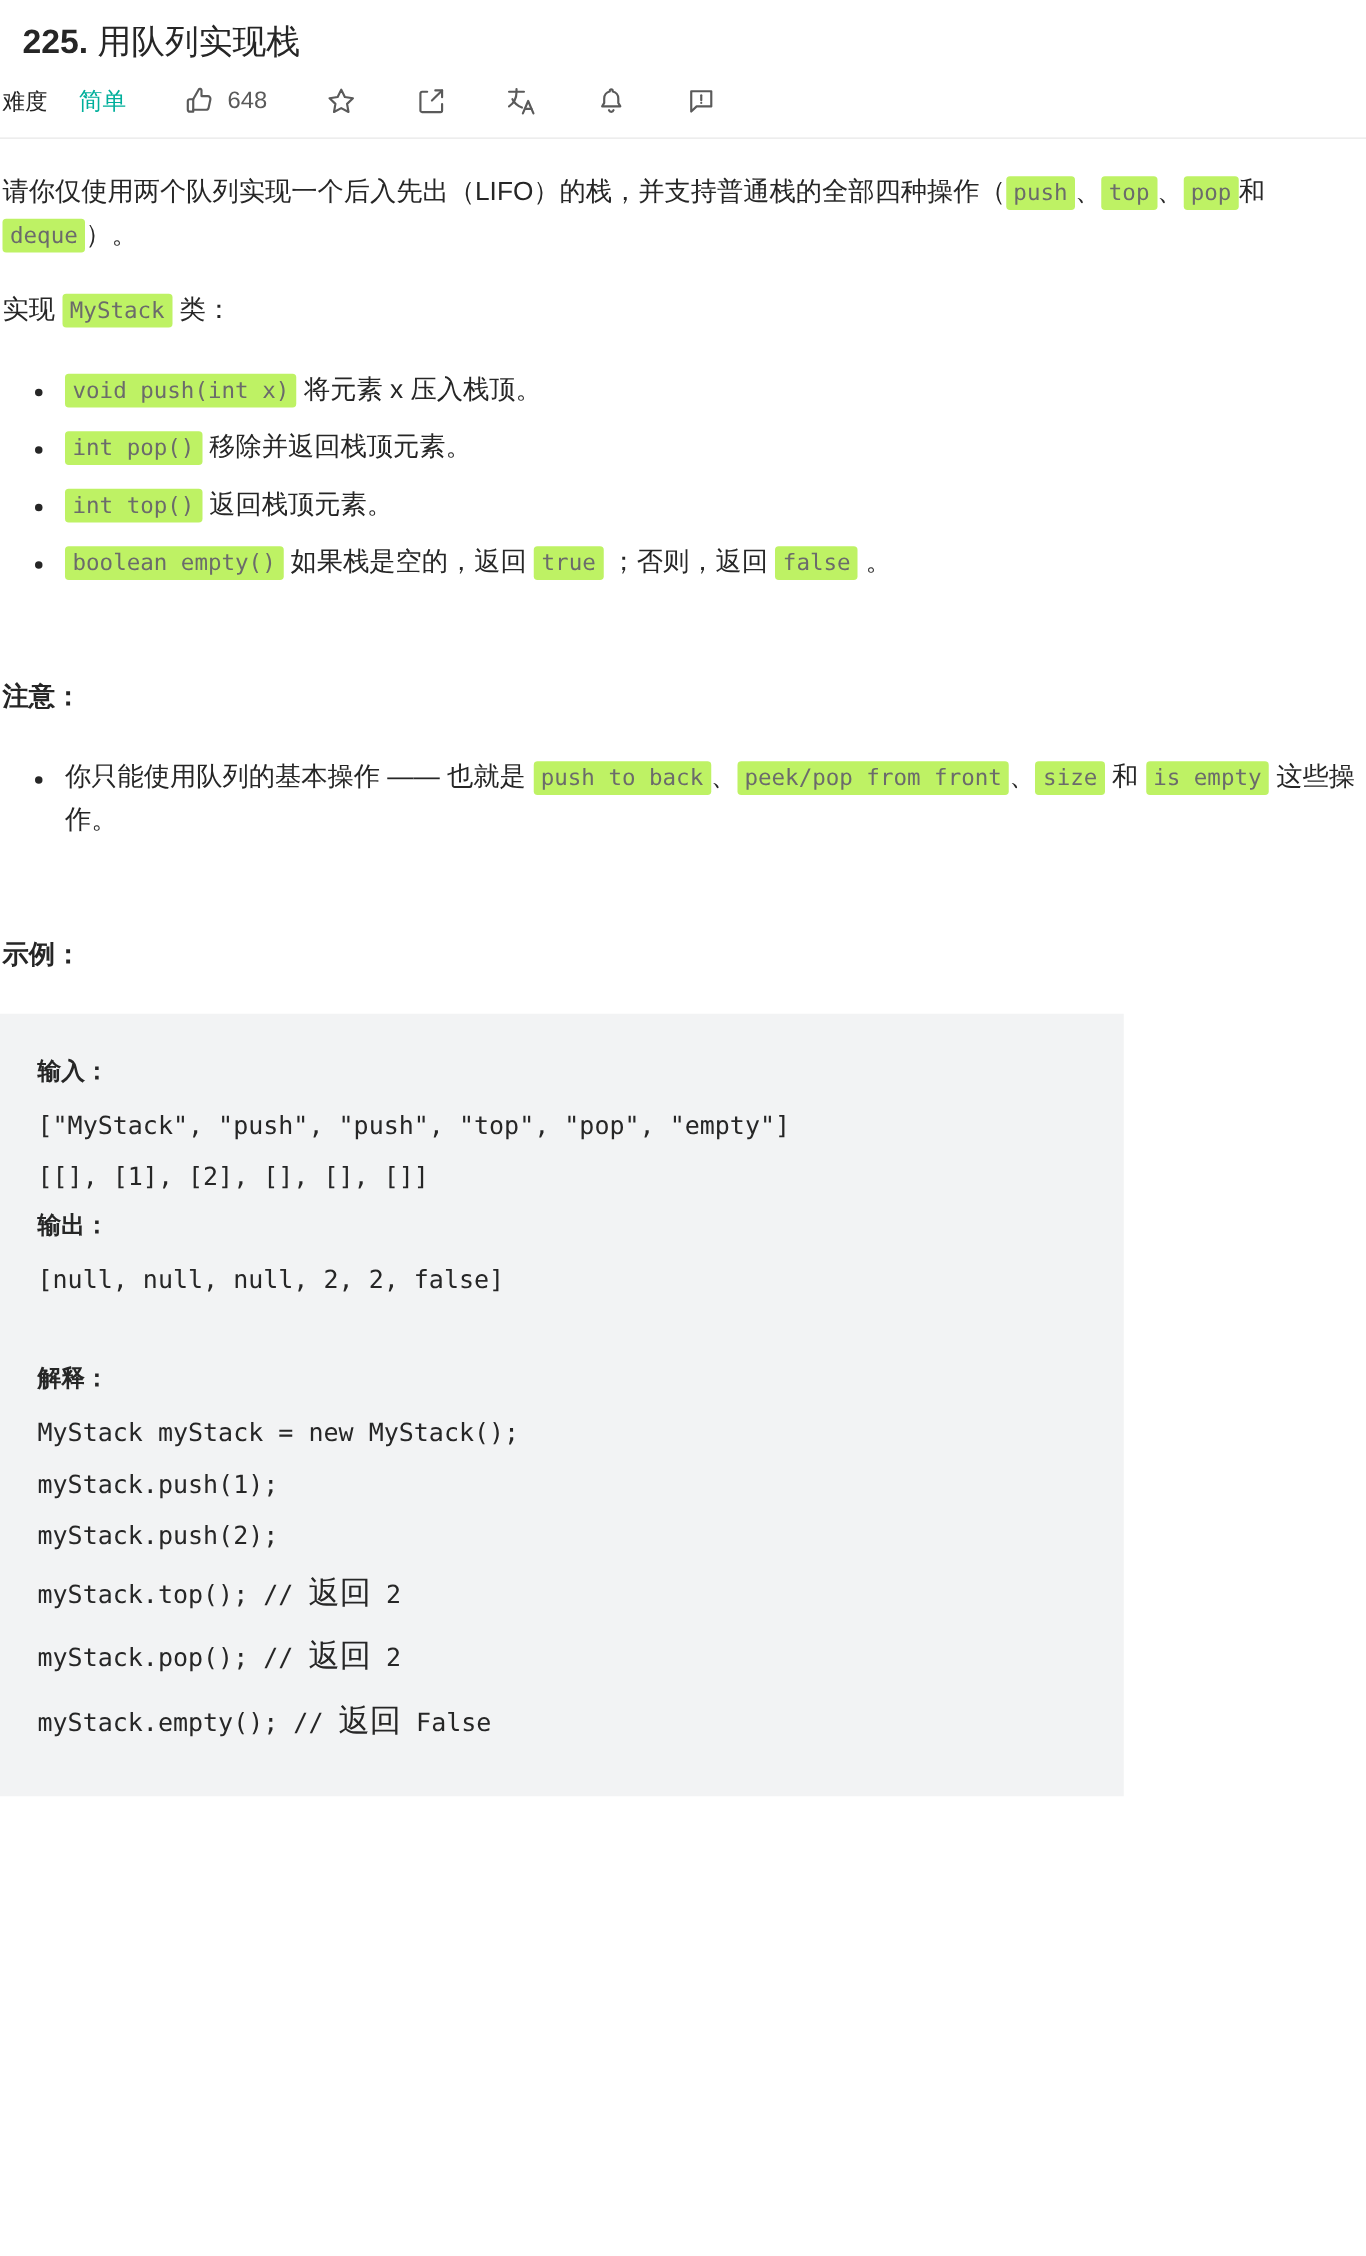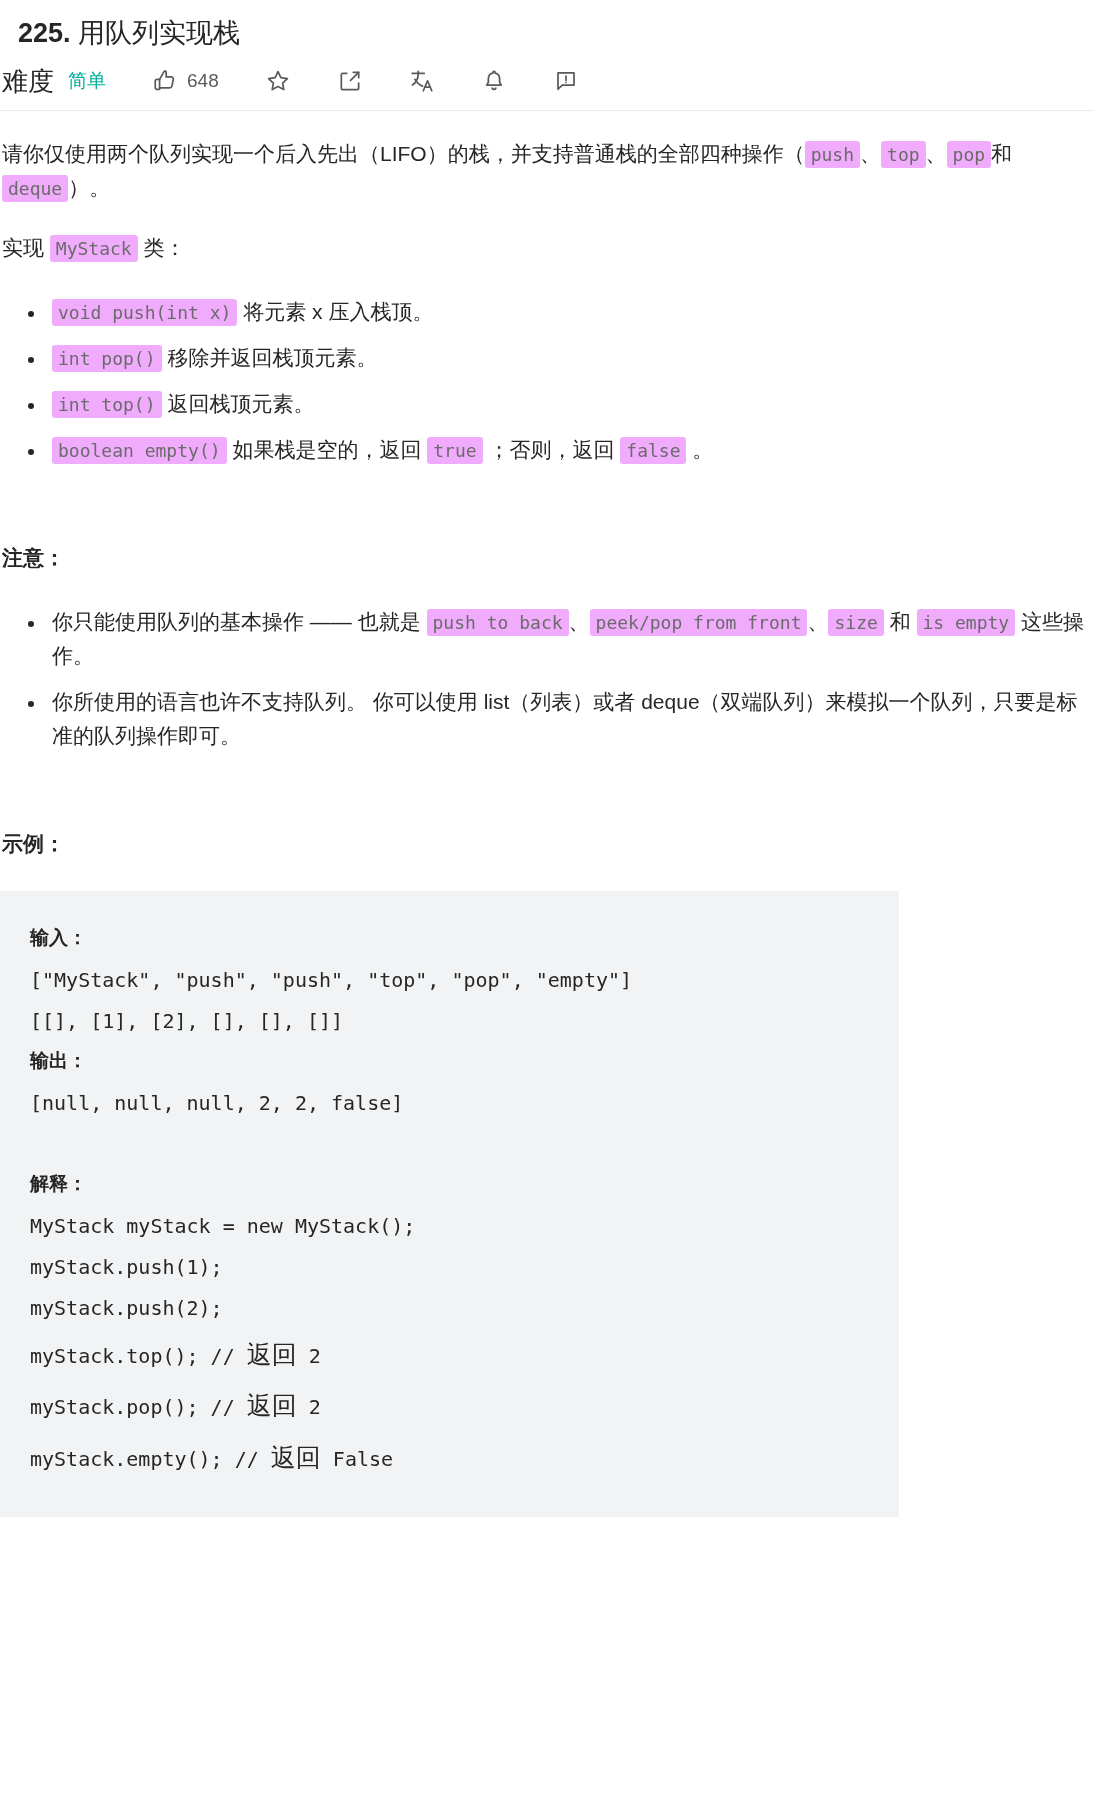--- a/index.html
+++ b/index.html
@@ -30,23 +30,23 @@
   }
   .title .num { font-weight: 700; }
 
   .toolbar {
     display: flex;
     align-items: center;
     height: 58px;
     padding-left: 2px;
   }
   .tb-label {
-    font-size: 26px;
-    color: #262626;
-    margin-right: 14px;
+    font-size: 18px;
+    color: #262626;
+    margin-right: 25px;
     white-space: nowrap;
   }
   .tb-diff {
     font-size: 19px;
     margin-right: 46px;
     white-space: nowrap;
     text-align: right;
   }
   .tb-item {
     display: flex;
@@ -70,21 +70,21 @@
     margin: 0 0 26px 0;
   }
 
   
   .content { font-size: 21px; line-height: 1.62; color: #262626; }
   .para { margin: 0 0 26px 0; padding-left: 2px; }
   .para.tight { margin-bottom: 30px; }
 
   code.ic {
     font-family: "DejaVu Sans Mono", "Liberation Mono", monospace;
-    background: #f0abfc;
+    background: #bef264;
     color: #6b6b6b;
     font-size: 18px;
     padding: 3px 6px;
     border-radius: 3px;
     white-space: nowrap;
   }
 
   ul.bullets {
     margin: 0 0 28px 0;
     padding-left: 52px;
@@ -219,21 +219,20 @@
       <li><code class="ic">int top()</code> <span>返回栈顶元素。</span></li>
       <li><code class="ic">boolean empty()</code> <span>如果栈是空的，返回</span> <code class="ic">true</code> <span>；否则，返回</span> <code class="ic">false</code> <span>。</span></li>
     </ul>
 
     <div class="spacer-lg"></div>
 
     <div class="section-head">注意：</div>
 
     <ul class="bullets">
       <li><span>你只能使用队列的基本操作 —— 也就是</span> <code class="ic">push to back</code><span>、</span><code class="ic">peek/pop from front</code><span>、</span><code class="ic">size</code> <span>和</span> <code class="ic">is empty</code> <span>这些操作。</span></li>
-      <li><span>你所使用的语言也许不支持队列。 你可以使用 list（列表）或者 deque（双端队列）来模拟一个队列，只要是标准的队列操作即可。</span></li>
     </ul>
 
     <div class="spacer-lg"></div>
 
     <div class="section-head">示例：</div>
 
     <div class="codeblock"><div class="code-line lbl">输入：</div><div class="code-line">["MyStack", "push", "push", "top", "pop", "empty"]</div><div class="code-line">[[], [1], [2], [], [], []]</div><div class="code-line lbl">输出：</div><div class="code-line">[null, null, null, 2, 2, false]</div><div class="code-blank"></div><div class="code-line lbl">解释：</div><div class="code-line">MyStack myStack = new MyStack();</div><div class="code-line">myStack.push(1);</div><div class="code-line">myStack.push(2);</div><div class="code-line"><span>myStack.top(); // </span><span class="cmt-cn">返回</span><span> 2</span></div><div class="code-line"><span>myStack.pop(); // </span><span class="cmt-cn">返回</span><span> 2</span></div><div class="code-line"><span>myStack.empty(); // </span><span class="cmt-cn">返回</span><span> False</span></div></div>
 
     <div class="bottom-pad"></div>
   </div>

